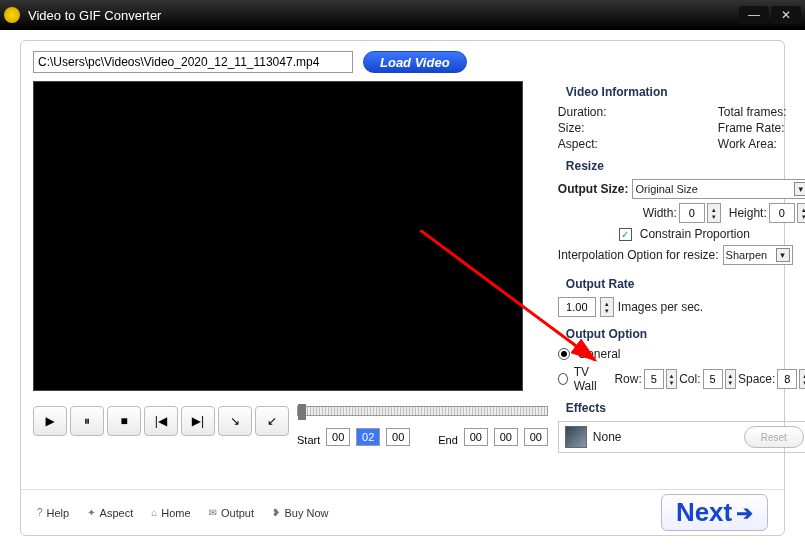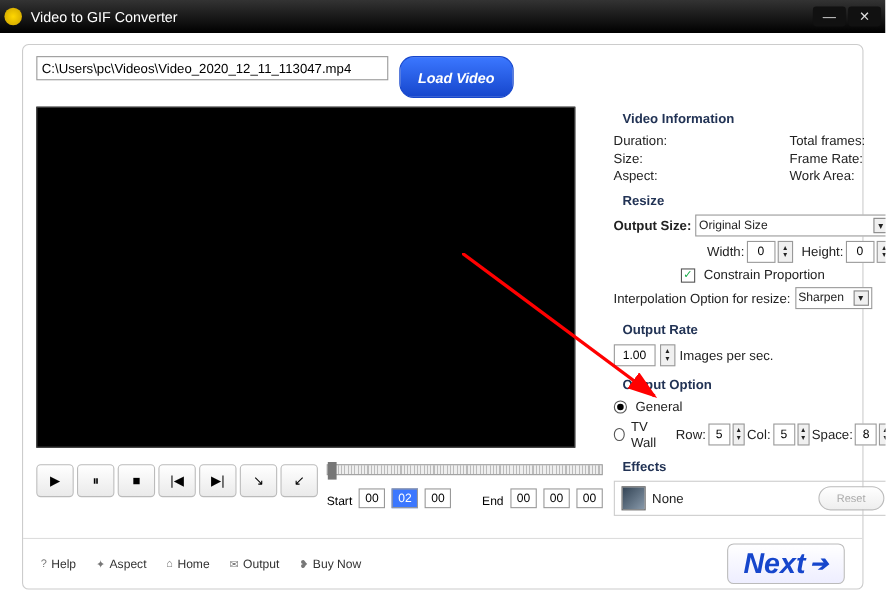--- a/index.html
+++ b/index.html
@@ -8,21 +8,21 @@
 .titlebar { height: 30px; background: linear-gradient(#333, #000); color: #fff; display: flex; align-items: center; padding: 0 4px; font-size: 13px; }
 .titlebar .logo { width: 16px; height: 16px; border-radius: 50%; background: radial-gradient(circle, #ffd700, #caa000); margin-right: 8px; }
 .titlebar .title { flex: 1; }
 .winbtns { display: flex; gap: 2px; }
 .winbtn { width: 30px; height: 18px; background: #111; border-radius: 3px; color: #ddd; display: flex; align-items: center; justify-content: center; font-size: 12px; cursor: pointer; }
 
 .container { position: absolute; top: 40px; left: 20px; right: 20px; bottom: 10px; border: 1px solid #ccc; border-radius: 6px; background: #fff; padding: 10px 12px; }
 
 .toprow { display: flex; align-items: flex-start; gap: 10px; margin-bottom: 8px; }
 .path-input { flex: 0 0 320px; height: 22px; font-size: 12px; border: 1px solid #999; padding: 0 4px; background:#fff; }
-.load-btn { height: 38px; padding: 0 16px; border-radius: 13px; background: linear-gradient(#3b77ff, #1646cc); color: #fff; font-style: italic; font-weight: bold; font-size: 13px; border: 1px solid #1646cc; cursor: pointer; display:flex; align-items:center; }
+.load-btn { height: 22px; padding: 0 16px; border-radius: 13px; background: linear-gradient(#3b77ff, #1646cc); color: #fff; font-style: italic; font-weight: bold; font-size: 13px; border: 1px solid #1646cc; cursor: pointer; display:flex; align-items:center; }
 
 .main { display: flex; gap: 10px; }
 .left { flex: 0 0 490px; }
 .preview { width: 490px; height: 310px; background: #000; border: 1px solid #444; }
 .controls { margin-top: 15px; display: flex; align-items: flex-start; gap: 4px; }
 .ctrl-btns { display: flex; gap: 3px; }
 .ctrl-btn { width: 34px; height: 30px; border: 1px solid #bbb; border-radius: 4px; background: linear-gradient(#fff,#eaeaea); display:flex; align-items:center; justify-content:center; font-size:12px; cursor:pointer; }
 .sliderwrap { flex: 1; margin-left: 4px; }
 .slider-track { height: 10px; background: repeating-linear-gradient(90deg,#bbb,#bbb 1px,#eee 1px,#eee 3px); border:1px solid #999; position:relative; }
 .slider-thumb { position:absolute; top:-3px; left:0; width:8px; height:16px; background:#777; }
@@ -48,21 +48,21 @@
 .radio { width:12px; height:12px; border:1px solid #555; border-radius:50%; display:inline-flex; align-items:center; justify-content:center; margin-right:4px; cursor:pointer; background:#fff;}
 .radio.checked::after { content:""; width:6px; height:6px; background:#000; border-radius:50%; }
 
 .effects-box { display:flex; align-items:center; gap:6px; border:1px solid #ccc; padding:4px 6px; margin-top:4px;}
 .effects-thumb { width:22px; height:22px; background: linear-gradient(135deg,#345,#89a); border:1px solid #666;}
 .effects-reset { margin-left:auto; width:60px; height:22px; border:1px solid #bbb; border-radius:11px; background:linear-gradient(#fff,#eee); font-size:10px; color:#aaa; cursor:pointer;}
 
 .footer { position:absolute; left:0; right:0; bottom:0; height:46px; border-top:1px solid #ddd; display:flex; align-items:center; padding:0 16px; gap:18px; font-size:11px; }
 .footlink { display:flex; align-items:center; gap:4px; cursor:pointer; color:#333; }
 .footicon { font-size:10px; color:#777; }
-.next-btn { margin-left:auto; font-size:26px; color:#1646cc; font-weight:bold; display:flex; align-items:center; gap:4px; border:1px solid #bbb; border-radius:6px; padding:2px 14px; background:linear-gradient(#fff,#eef); cursor:pointer; font-style:italic;}
+.next-btn { margin-left:auto; font-size:26px; color:#1646cc; font-weight:bold; display:flex; align-items:center; gap:4px; border:1px solid #bbb; border-radius:6px; padding:2px 14px; background:linear-gradient(#fff,#eef); cursor:pointer; }
 .next-btn .arr { font-size:20px; }
 
 .arrow-anno { position:absolute; left:420px; top:230px; width:200px; height:140px; pointer-events:none; }
 </style>
 </head>
 <body>
 
 <div class="titlebar">
   <div class="logo"></div>
   <div class="title">Video to GIF Converter</div>

